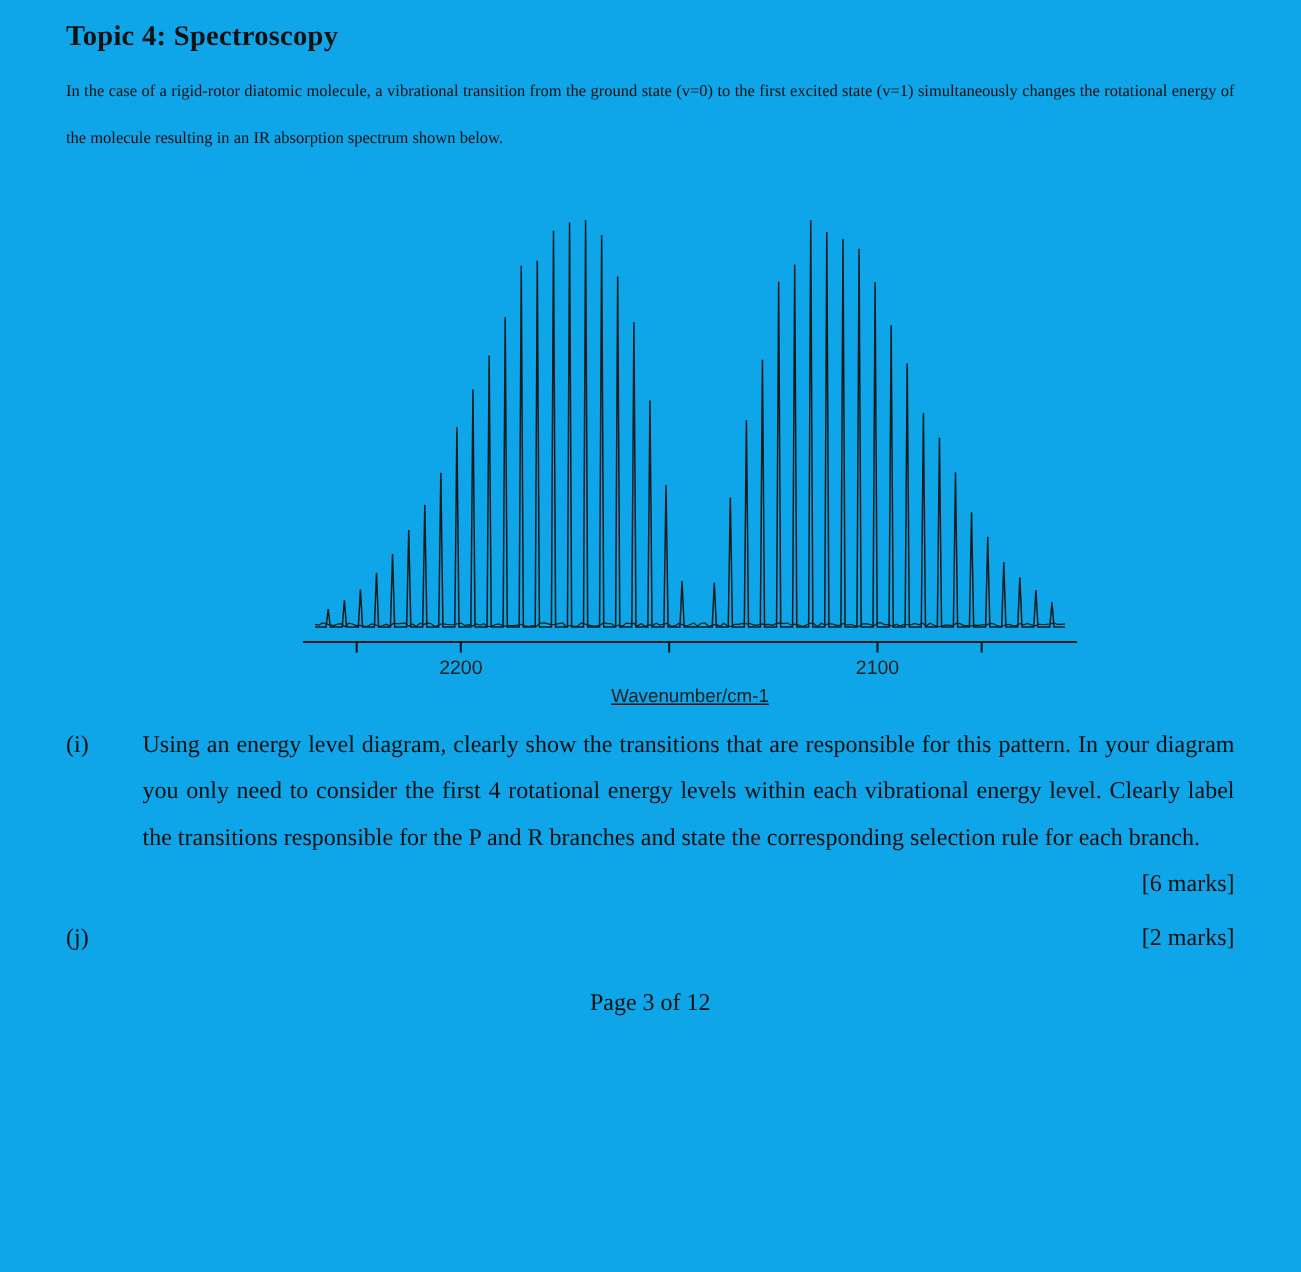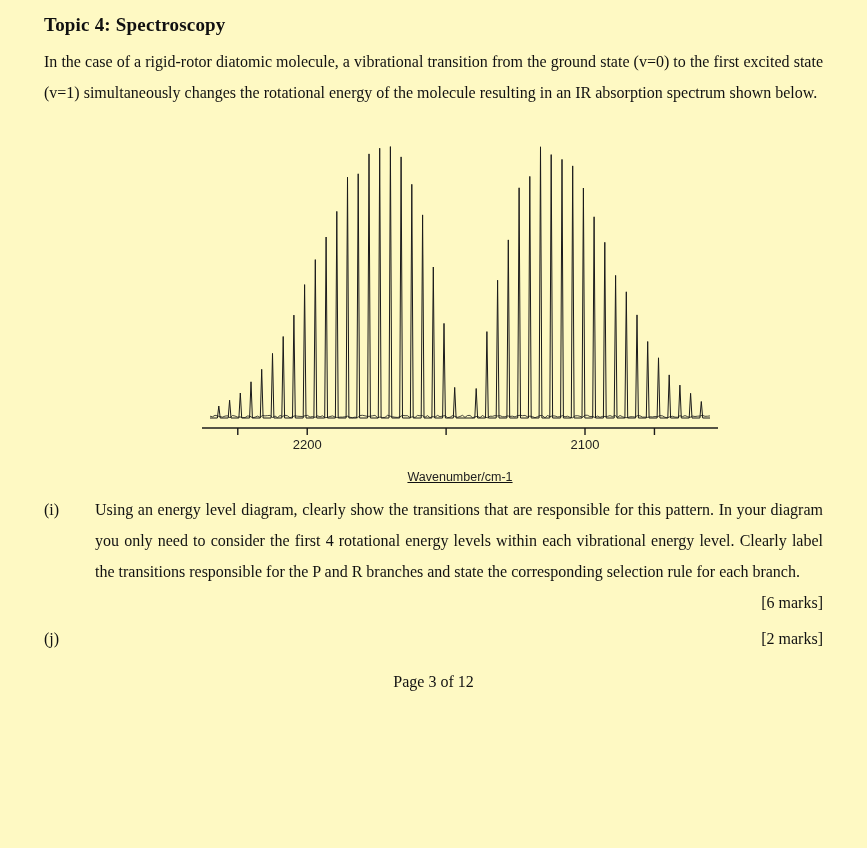--- a/index.html
+++ b/index.html
@@ -4,54 +4,54 @@
 <style>
   html, body {
     margin: 0;
     padding: 0;
     background: #ffffff;
   }
   .page {
     position: relative;
     width: 867px;
     height: 848px;
-    background: #fef9c3;
+    background: #0ea5e9;
     color: #111111;
     font-family: "Liberation Serif", serif;
     box-sizing: border-box;
     padding: 14px 44px 0 44px;
     overflow: hidden;
   }
   h1.title {
     font-size: 19px;
     font-weight: bold;
     margin: 0 0 10px 0;
     letter-spacing: 0.2px;
   }
   p.intro {
-    font-size: 16px;
+    font-size: 11px;
     line-height: 31px;
     text-align: justify;
     margin: 0;
   }
   figure.chart {
     margin: 24px 0 0 156px;
     width: 520px;
     padding: 0;
     text-decoration: underline;
   }
   figure.chart svg {
     display: block;
   }
   figcaption.xlabel {
     font-family: "Liberation Sans", sans-serif;
     font-size: 12.5px;
     color: #222;
     text-align: center;
-    margin-top: 14px;
+    margin-top: 1px;
   }
   .tick-label {
     font: 13px "Liberation Sans", sans-serif;
     fill: #222222;
   }
   .questions {
     margin-top: 10px;
   }
   .question {
     display: grid;

